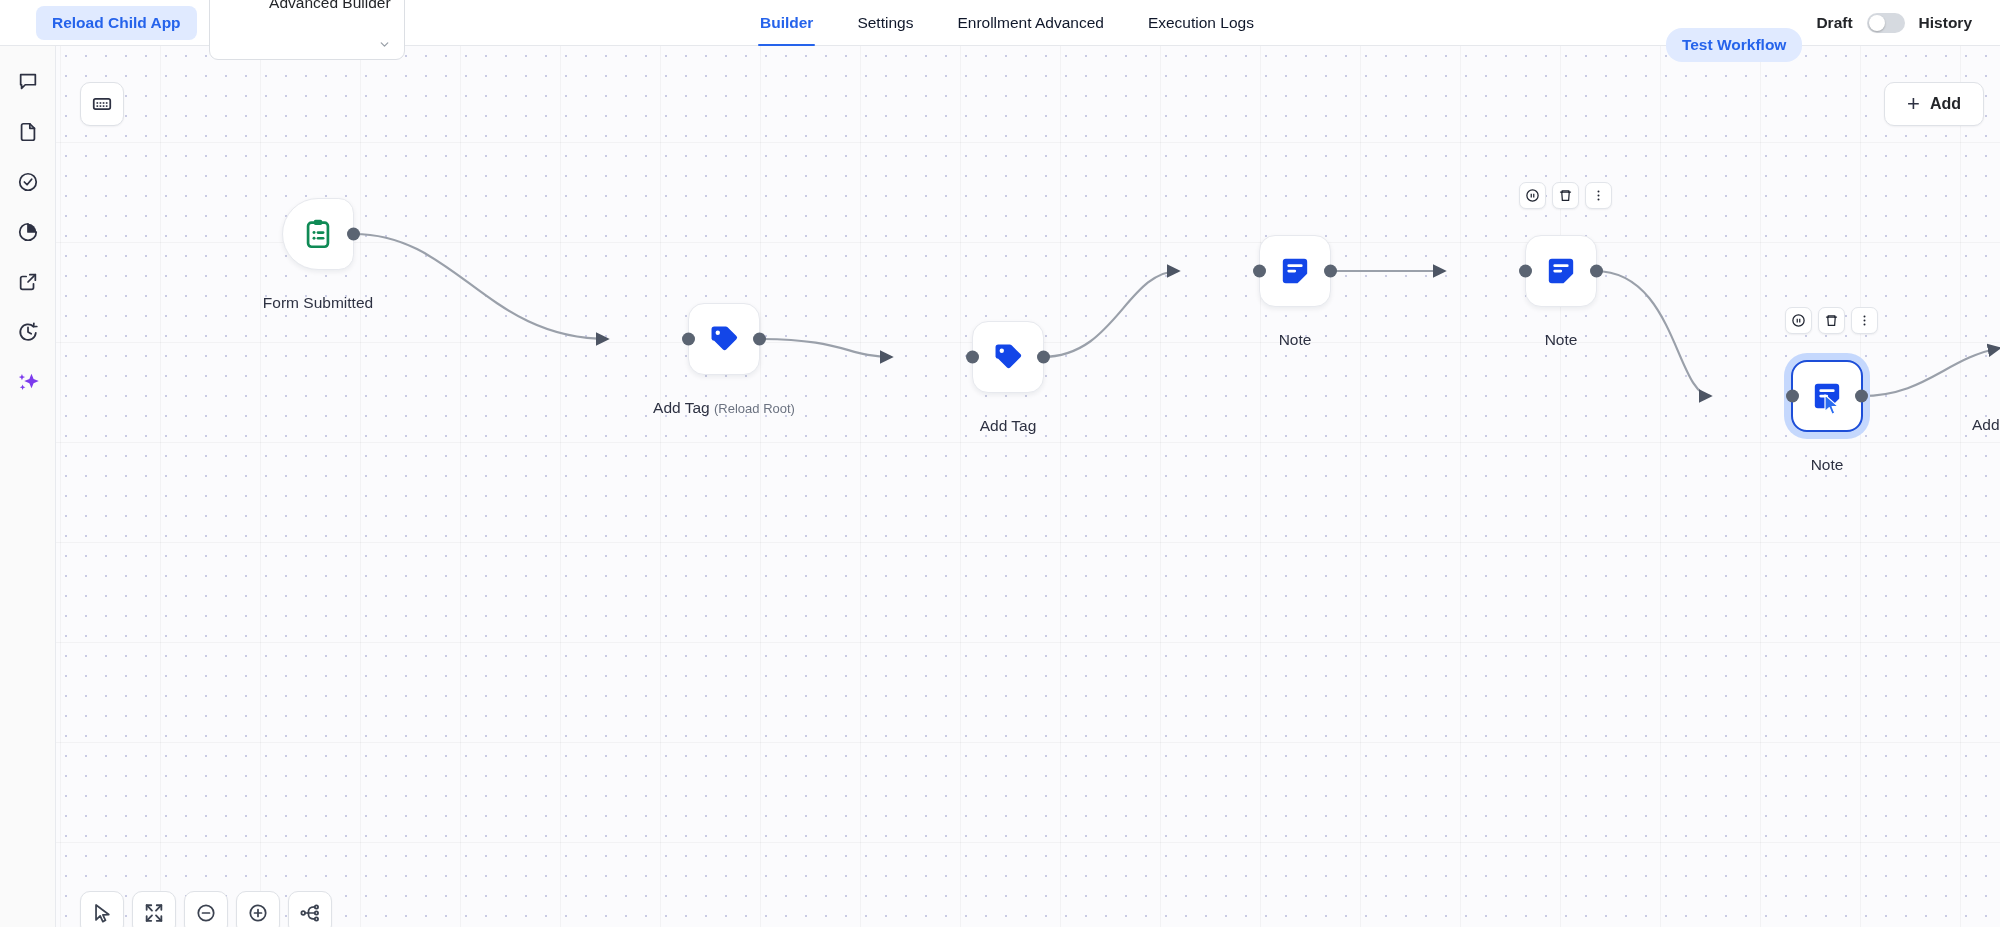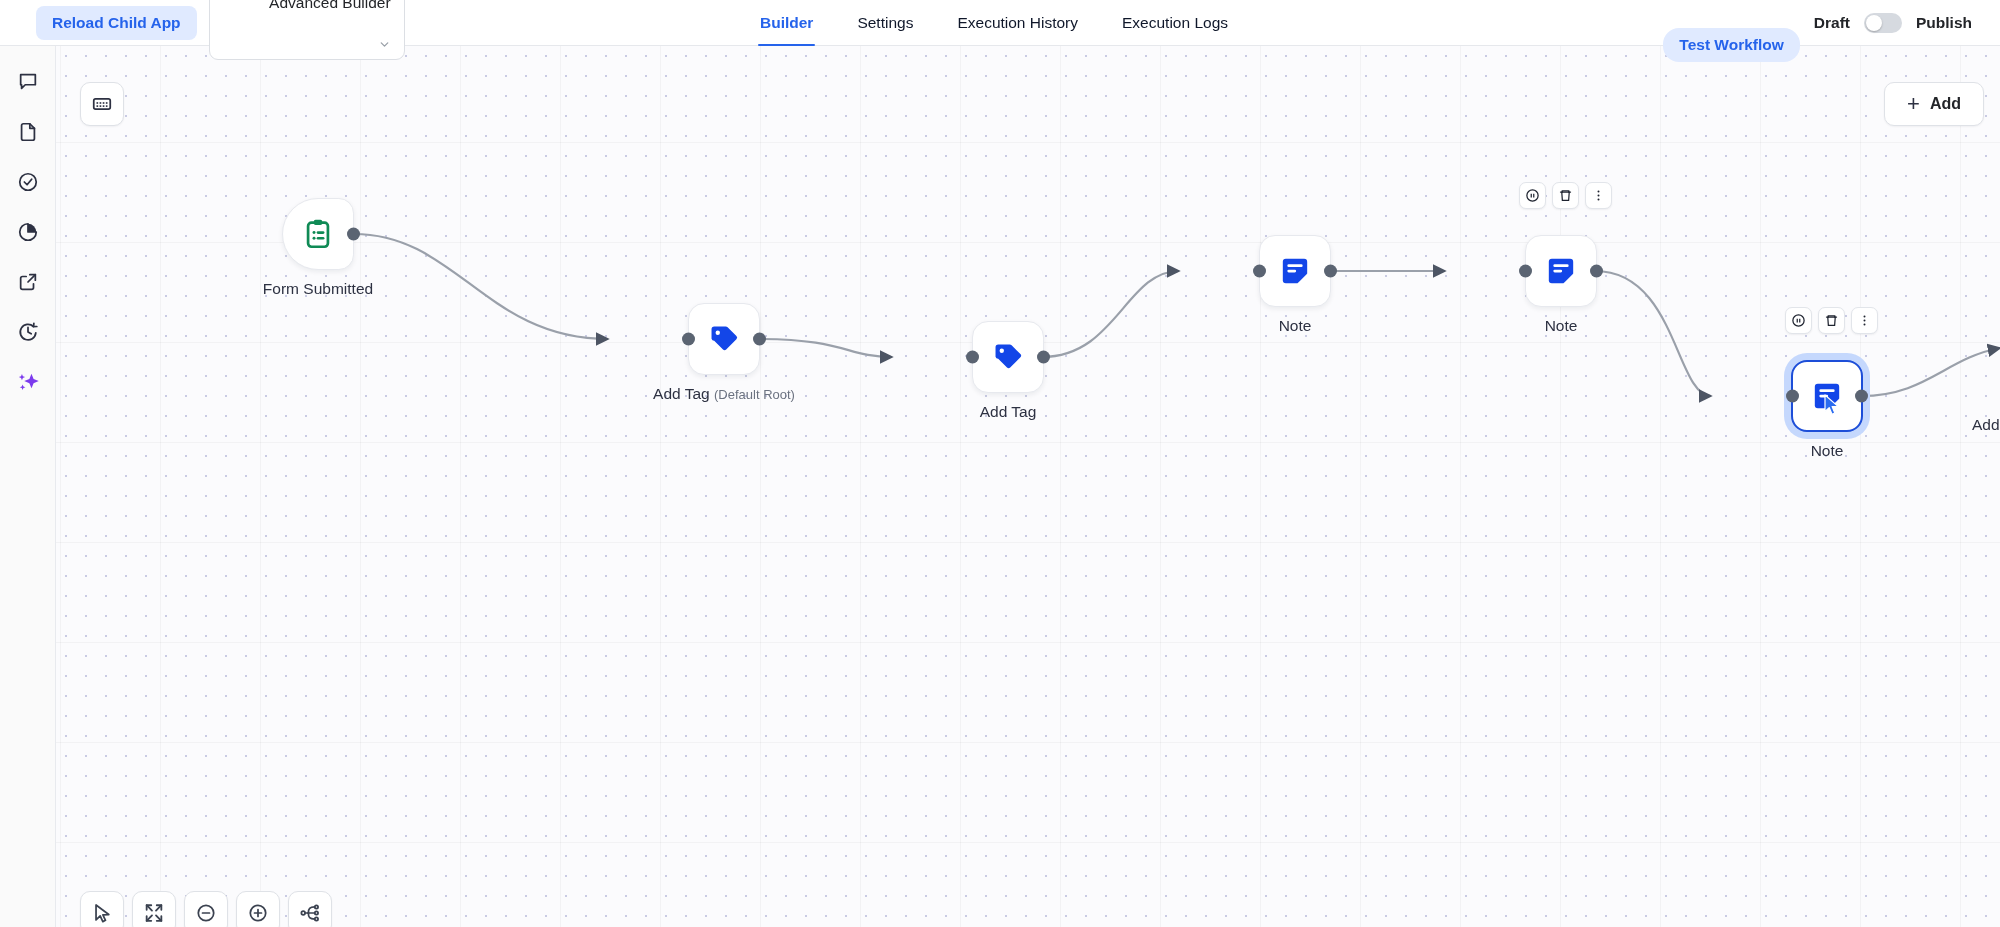--- a/index.html
+++ b/index.html
@@ -154,21 +154,21 @@
     box-shadow: 0 2px 5px rgba(16,24,40,.07);
     cursor: pointer; position: relative;
   }
   .node.trigger { border-radius: 38px 16px 16px 38px; }
   .node.selected {
     border: 2px solid #1d4ed8;
     box-shadow: 0 0 0 7px #c5d8fd;
   }
   .node svg { width: 34px; height: 34px; }
   .node-label {
-    position: absolute; top: 82px; left: 50%;
+    position: absolute; top: 96px; left: 50%;
     transform: translateX(-50%);
     font-size: 15.5px; color: #2d3142;
     white-space: nowrap; text-align: center;
     font-family: "Liberation Sans", sans-serif;
   }
   .node-label .sub { font-size: 13px; color: #6b7280; }
 
   
   .port {
     position: absolute; top: 50%; transform: translateY(-50%);
@@ -210,31 +210,31 @@
       <span>Advanced Builder</span>
       <svg class="chev" viewBox="0 0 24 24" fill="none" stroke="currentColor" stroke-width="2.4" stroke-linecap="round" stroke-linejoin="round">
           <polyline points="6 9 12 15 18 9"></polyline>
         </svg>
     </div>
   </div>
 
   <div class="hdr-tabs">
     <div class="tab active">Builder</div>
     <div class="tab">Settings</div>
-    <div class="tab">Execution History</div>
+    <div class="tab">Enrollment Advanced</div>
     <div class="tab">Execution Logs</div>
   </div>
 
   <div class="hdr-right">
     <button class="test-btn">Test Workflow</button>
     <span class="pub-label">Draft</span>
     <div class="toggle">
         <div class="knob"></div>
       </div>
-    <span class="pub-label">Publish</span>
+    <span class="pub-label">History</span>
   </div>
 </div>
 
 <div class="sidebar">
   <div class="side-icon">
     <svg viewBox="0 0 24 24" fill="none" stroke="currentColor" stroke-width="1.9" stroke-linecap="round" stroke-linejoin="round">
         <path d="M4 4h16v11H9l-4 4v-4H4z"></path>
       </svg>
   </div>
   <div class="side-icon">
@@ -332,21 +332,21 @@
 
   <div class="node-wrap" style="left:632px; top:257px;">
     <div class="node">
       <svg viewBox="0 0 24 24" fill="#1346e8">
         <path d="M3.2 5.1a1.9 1.9 0 0 1 1.9-1.9h8.1c.5 0 1 .2 1.35.56l6.2 6.2a1.6 1.6 0 0 1 0 2.26l-7.2 7.2a1.6 1.6 0 0 1-2.26 0l-6.2-6.2A1.9 1.9 0 0 1 3.2 11.9z"></path>
         <circle cx="7.6" cy="7.6" r="1.55" fill="#ffffff"></circle>
       </svg>
       <span class="port in"></span>
       <span class="port out"></span>
     </div>
-    <div class="node-label"><span>Add Tag</span> <span class="sub">(Default Root)</span></div>
+    <div class="node-label"><span>Add Tag</span> <span class="sub">(Reload Root)</span></div>
   </div>
 
   <div class="node-wrap" style="left:916px; top:275px;">
     <div class="node">
       <svg viewBox="0 0 24 24" fill="#1346e8">
         <path d="M3.2 5.1a1.9 1.9 0 0 1 1.9-1.9h8.1c.5 0 1 .2 1.35.56l6.2 6.2a1.6 1.6 0 0 1 0 2.26l-7.2 7.2a1.6 1.6 0 0 1-2.26 0l-6.2-6.2A1.9 1.9 0 0 1 3.2 11.9z"></path>
         <circle cx="7.6" cy="7.6" r="1.55" fill="#ffffff"></circle>
       </svg>
       <span class="port in"></span>
       <span class="port out"></span>

